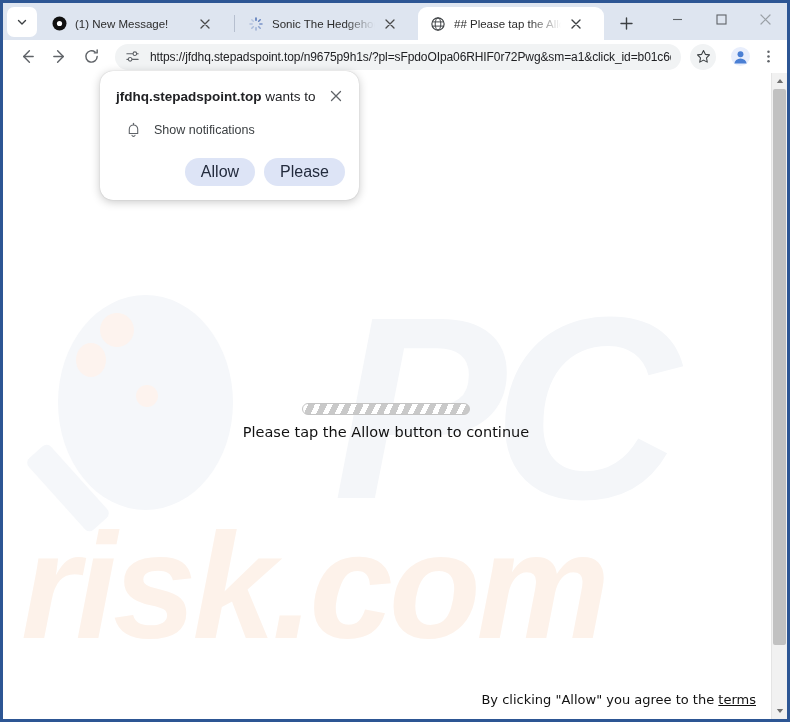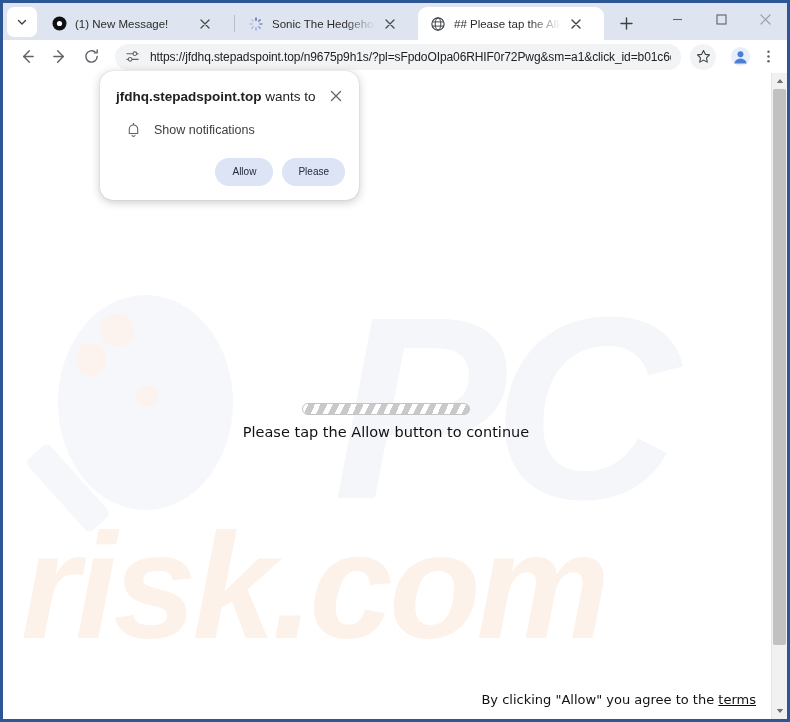--- a/index.html
+++ b/index.html
@@ -299,21 +299,21 @@
     margin-top: 19px;
   }
   .perm-btn {
     min-width: 58px;
     height: 28px;
     padding: 0 16px;
     border: none;
     border-radius: 14px;
     background: #dde4f6;
     color: #232b3d;
-    font-size: 10px;
+    font-size: 16px;
     font-family: "Liberation Sans", sans-serif;
     cursor: pointer;
   }
 </style>
 </head>
 <body>
 
 <div id="window">
 
   <div id="tabstrip">

